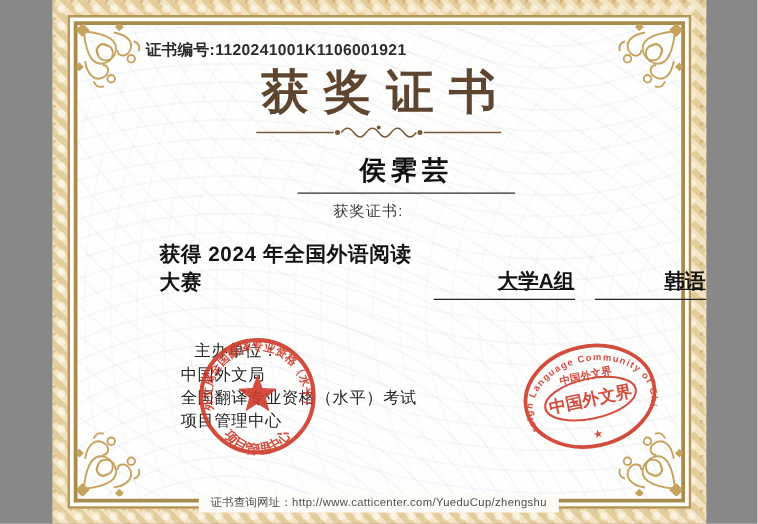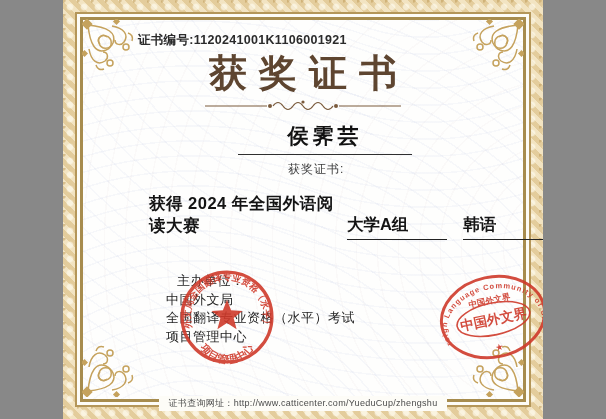--- a/index.html
+++ b/index.html
@@ -2,21 +2,21 @@
 <html><head>
 <meta charset="utf-8">
 <style>
   html,body{margin:0;padding:0;}
   body{
     font-family:"Liberation Sans","DejaVu Sans",sans-serif;
     background:#888;
   }
   .page{
     position:relative;
-    width:480px;height:419px;
+    width:523px;height:419px;
     margin:0 auto;
     overflow:hidden;
     background-color:#ecd9ae;
     background-image:
       radial-gradient(circle at 7px 7px, rgba(255,252,240,.65) 0 2.5px, transparent 4px),
       radial-gradient(circle at 0 0, rgba(193,158,92,.55) 0 2px, transparent 3.5px),
       repeating-linear-gradient(45deg, rgba(214,184,126,.38) 0 5px, rgba(252,245,226,.38) 5px 10px);
     background-size:14px 14px,14px 14px,auto;
   }
   .frame-thin{
@@ -65,21 +65,21 @@
     font-size:12px;color:#3c3c3c;letter-spacing:1px;
   }
   .main-line{
     position:absolute;left:86px;top:193px;
     display:flex;align-items:flex-end;
     font-size:16.5px;font-weight:700;color:#141414;
   }
   .main-prefix{letter-spacing:.5px;padding-bottom:3px;}
   .blank-slot{
     border-bottom:1.5px solid #222;
-    text-align:left;padding-bottom:3px;
+    text-align:right;padding-bottom:3px;text-decoration:underline;
   }
   .slot-group{width:126px;margin-left:10px;}
   .slot-lang{width:100px;margin-left:16px;}
   .award-block{position:absolute;left:0;right:0;top:233px;text-align:center;}
   .award-inner{
     display:inline-block;min-width:150px;
     border-bottom:1.5px solid #2f2f2f;
     padding:0 8px 5px 8px;
     font-size:19px;font-weight:700;color:#6b4a32;letter-spacing:7px;
   }

